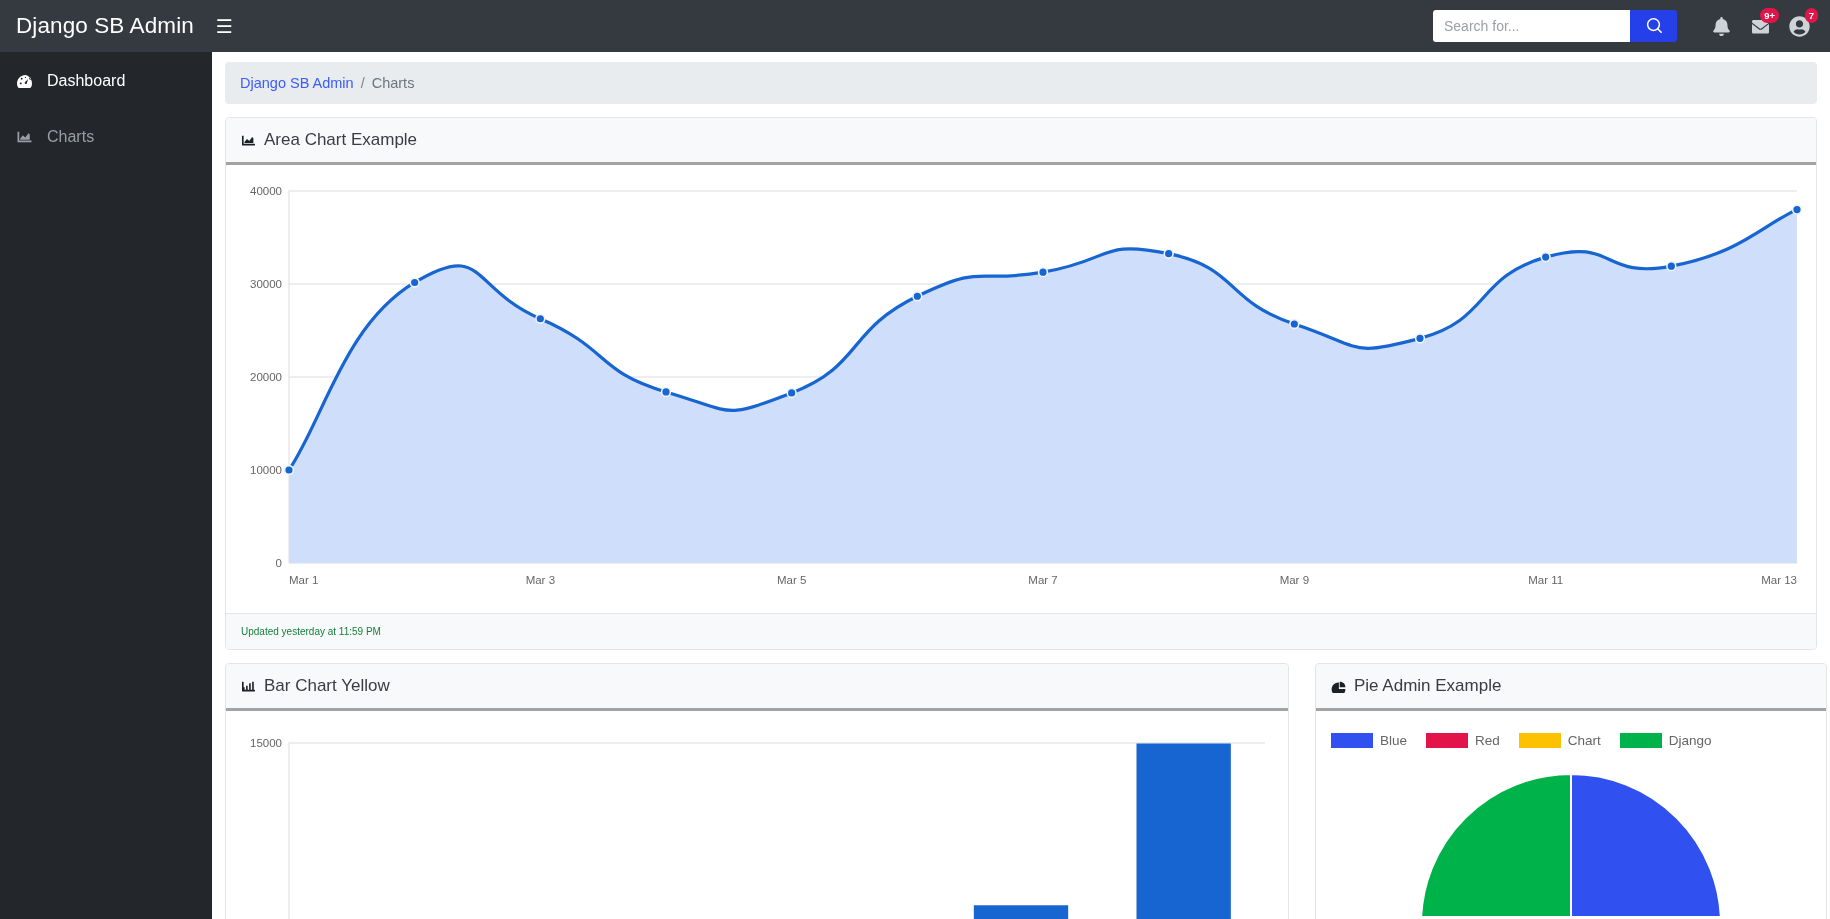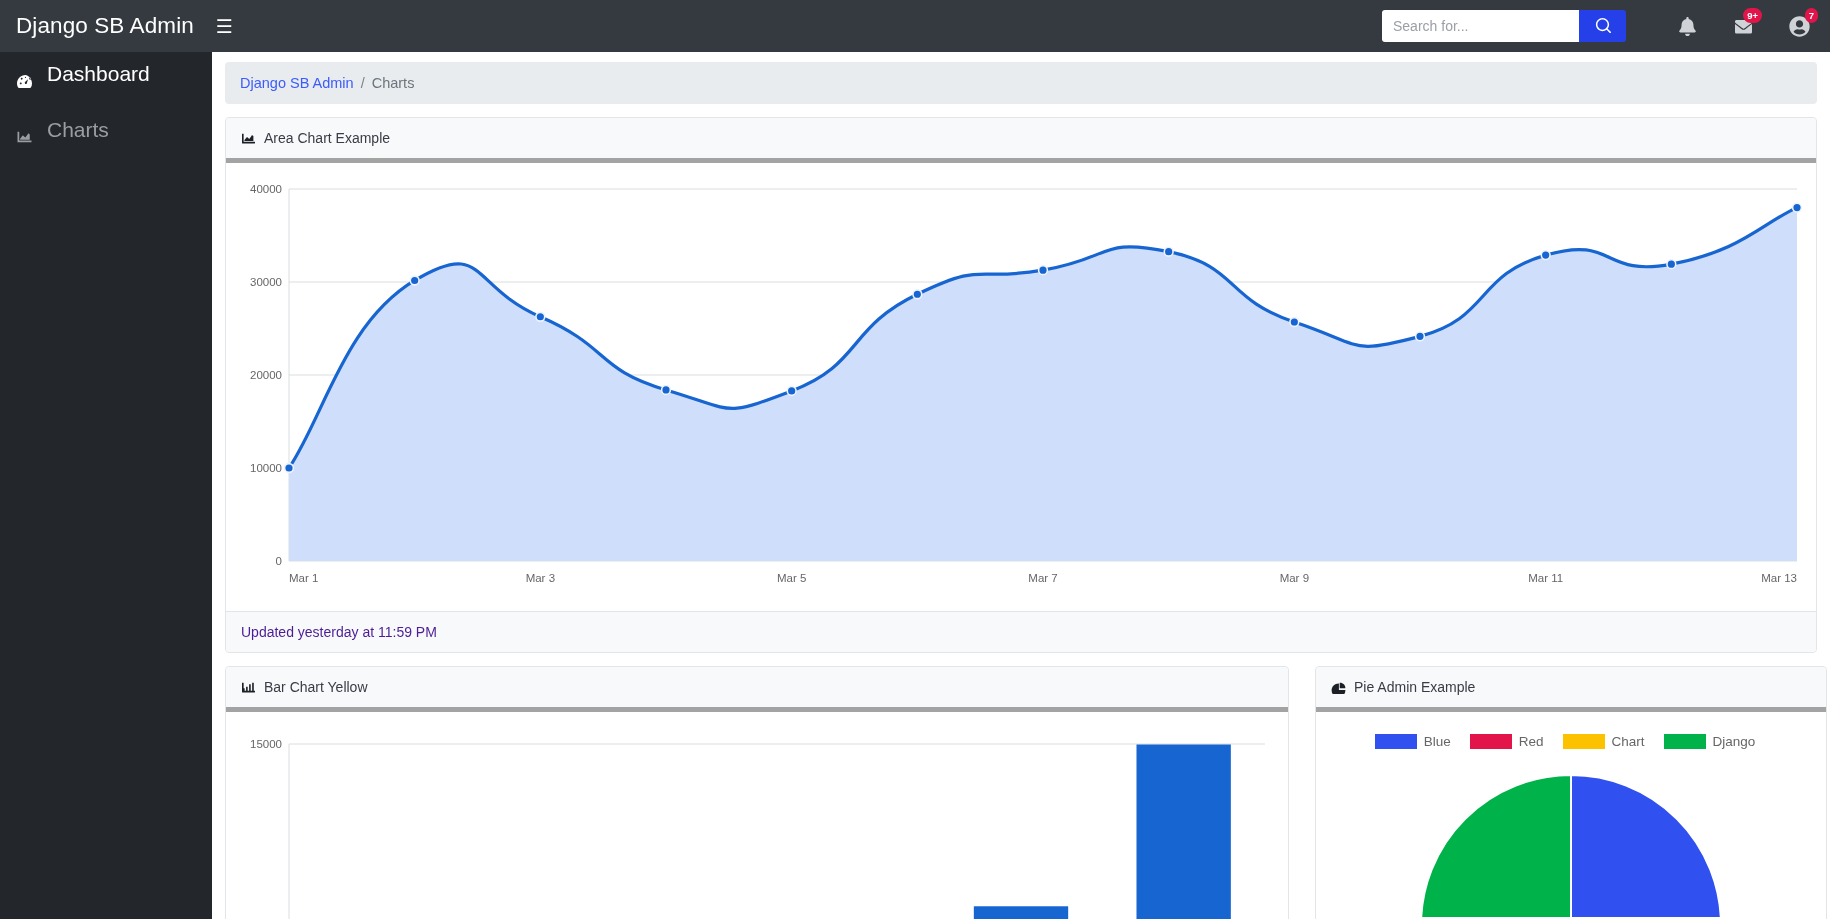--- a/index.html
+++ b/index.html
@@ -31,21 +31,21 @@
     color: #ffffff;
     font-size: 19px;
     line-height: 1;
     cursor: pointer;
     user-select: none;
   }
   .topbar-right {
     margin-left: auto;
     display: flex; align-items: center;
     padding-right: 14px;
-    gap: 17px;
+    gap: 0;
   }
   .searchbox {
     display: flex; height: 32px;
     border-radius: 3px; overflow: hidden;
     margin-right: 22px;
   }
   .searchbox input {
     width: 197px; height: 32px;
     border: none; outline: none;
     padding: 0 11px;
@@ -86,25 +86,25 @@
 
   
   .sidebar {
     position: absolute; top: 52px; left: 0;
     width: 212px; height: 867px;
     background: #23272c;
     z-index: 20;
     padding-top: 10px;
   }
   .side-item {
-    display: flex; 
+    display: flex; align-items: center;
     height: 38px;
     padding: 0 16px;
     color: #9a9ea3;
-    font-size: 21px;
+    font-size: 16px;
     cursor: pointer;
     margin-bottom: 18px;
     position: relative;
   }
   .side-item.active { color: #ffffff; }
   .side-item .si-icon {
     width: 22px;
     display: inline-flex; align-items: center;
     margin-right: 9px;
     flex-shrink: 0;
@@ -137,39 +137,39 @@
   .breadcrumb .cur { color: #6c757d; }
 
   .card {
     background: #fff;
     border: 1px solid #e3e6e8;
     border-radius: 4px;
     margin: 13px 13px 0 13px;
   }
   .card-header {
     background: #f8f9fa;
-    border-bottom: 5px solid #a3a3a3;
+    border-bottom: 3px solid #a3a3a3;
     padding: 12px 15px;
-    font-size: 14px;
+    font-size: 17px;
     color: #3a3b45;
     display: flex; align-items: center;
     border-radius: 4px 4px 0 0;
   }
   .card-header .ch-icon {
     margin-right: 8px;
     display: inline-flex; align-items: center;
   }
   .card-header .ch-icon svg { fill: #1d2127; }
   .card-body { padding: 14px 15px 10px 15px; }
   .card-footer {
     background: #f8f9fa;
     border-top: 1px solid #e3e6e8;
     padding: 12px 15px;
-    font-size: 14px;
-    color: #4c1d95;
+    font-size: 10px;
+    color: #15803d;
     border-radius: 0 0 4px 4px;
   }
 
   
   .area-wrap { position: relative; height: 424px; }
   .area-wrap svg { display: block; }
   .axis-label { font-size: 11.5px; fill: #666; font-family: "Liberation Sans", sans-serif; }
 
   
   .row-lower {
@@ -178,21 +178,21 @@
     gap: 26px;
   }
   .col-bar { width: 1064px; flex: none; }
   .col-pie { flex: 1; }
   .row-lower .card { margin: 0; }
 
   .bar-wrap { position: relative; height: 200px; overflow: hidden; }
   .pie-wrap { position: relative; height: 200px; overflow: hidden; }
 
   .pie-legend {
-    display: flex; align-items: center; justify-content: center;
+    display: flex; align-items: center; justify-content: flex-start;
     gap: 7px; padding-top: 8px; padding-bottom: 8px;
   }
   .legend-item { display: flex; align-items: center; gap: 7px; margin-right: 12px; }
   .legend-swatch { width: 42px; height: 15px; display: inline-block; }
   .legend-text { font-size: 13.5px; color: #666; }
 </style>
 </head>
 <body>
 
 <div class="topbar">

